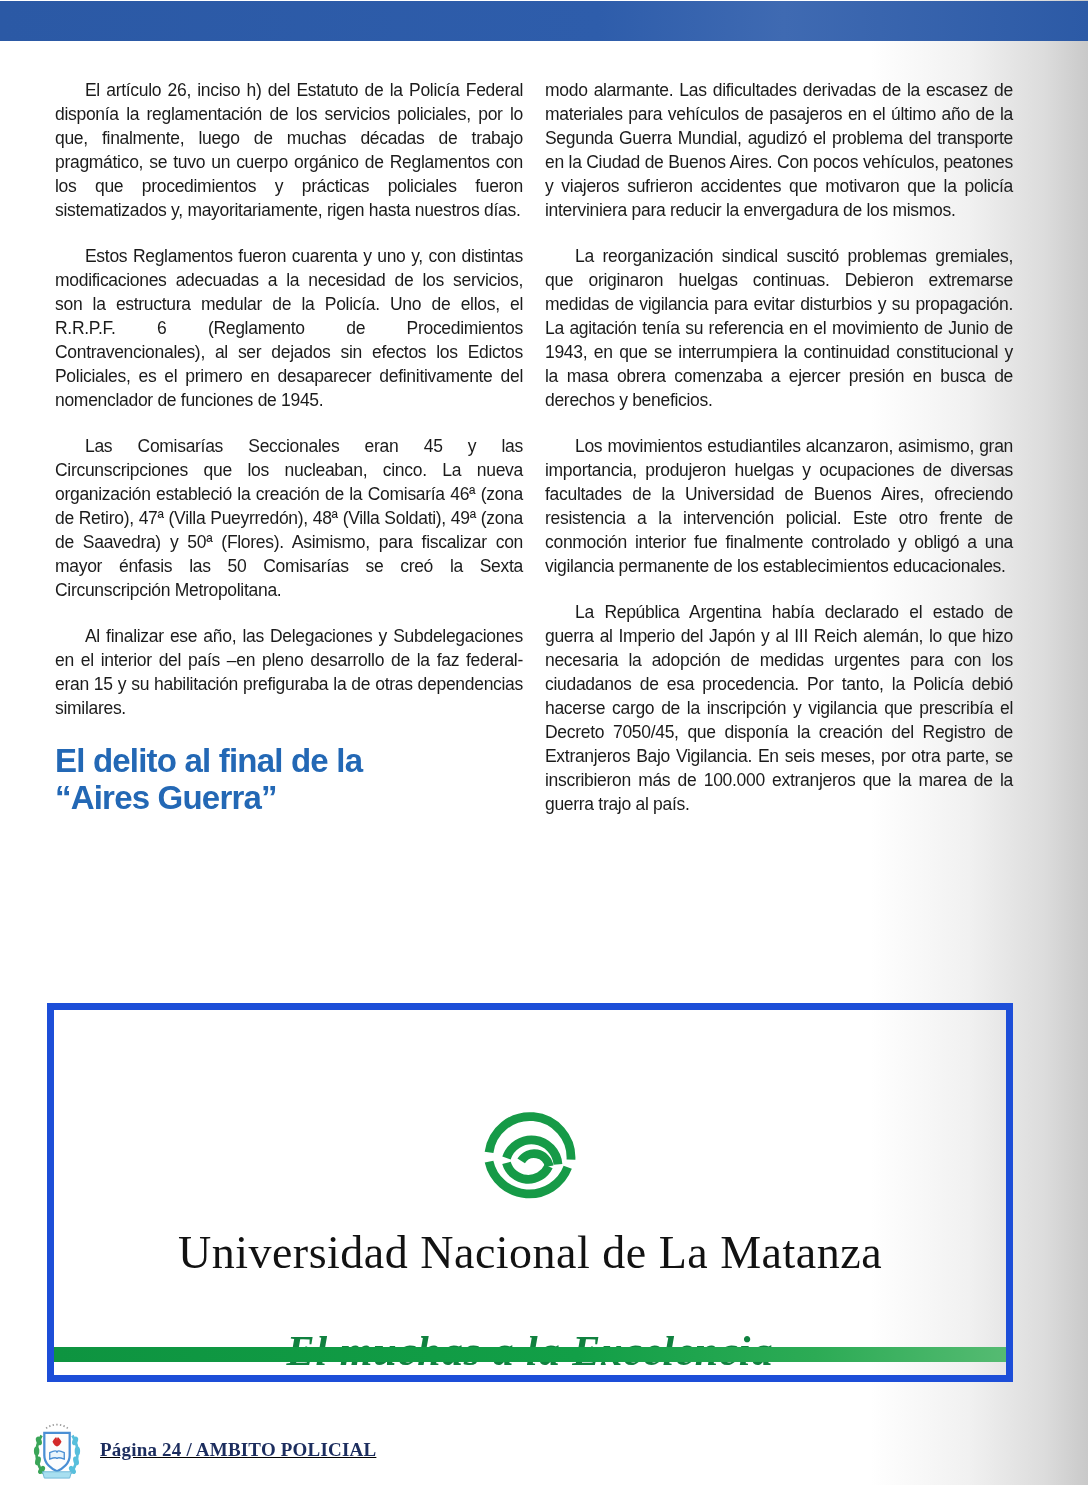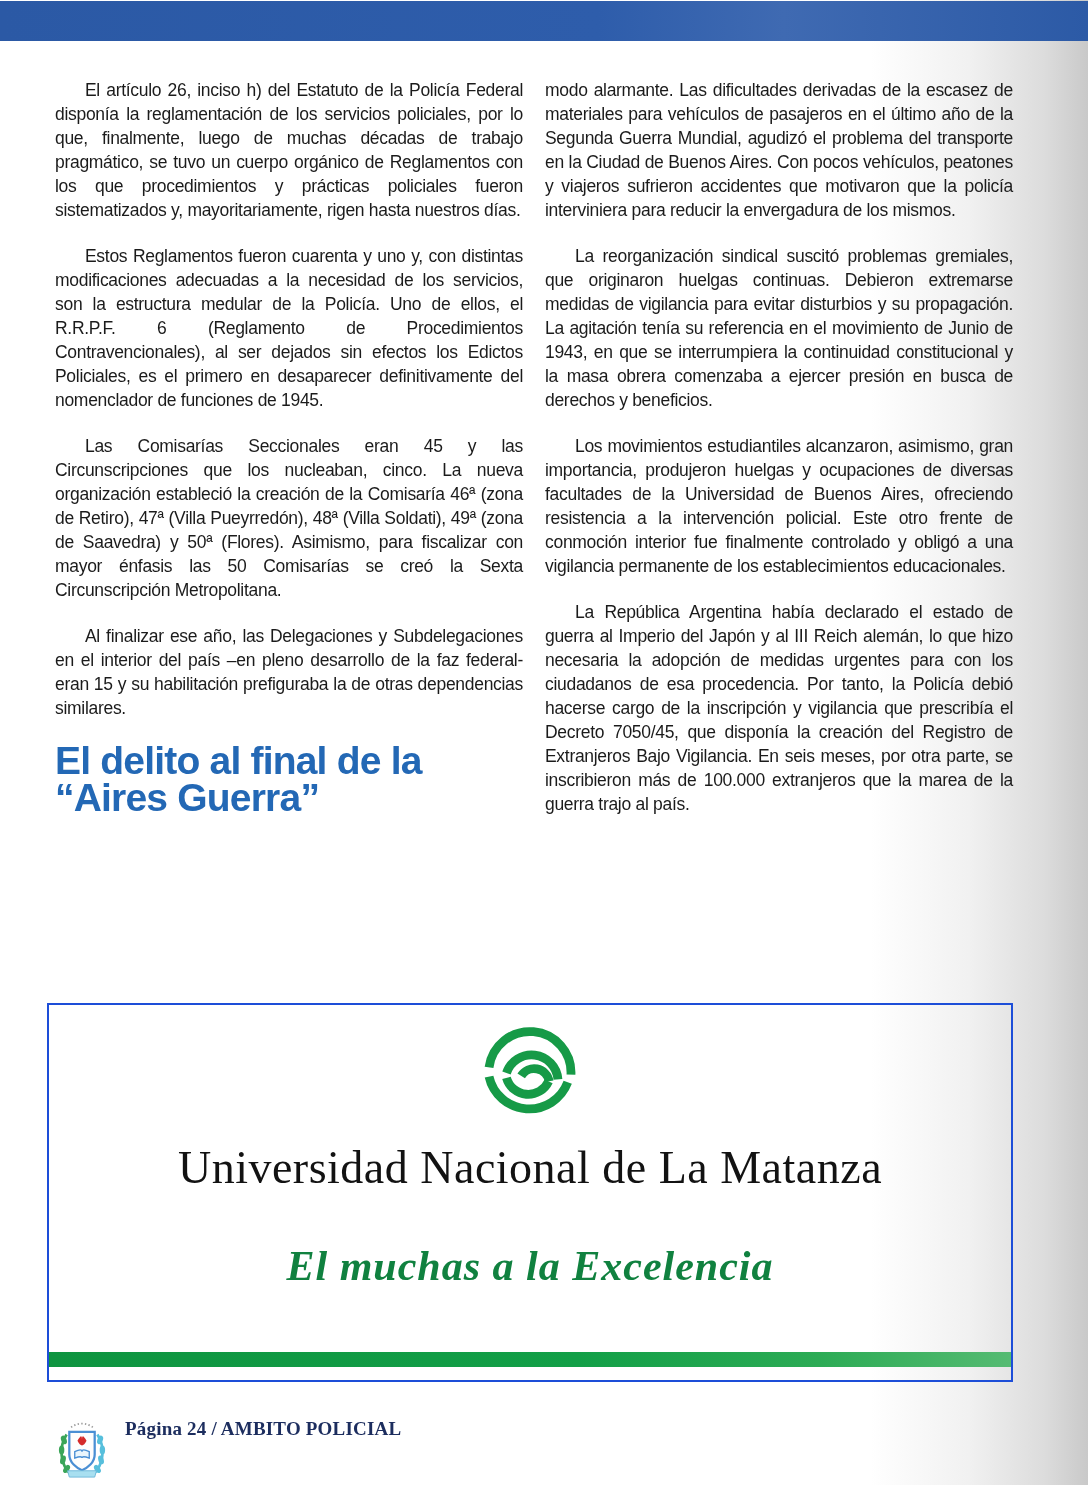--- a/index.html
+++ b/index.html
@@ -21,46 +21,46 @@
     margin:0 0 22px 0;
     font-size:17.5px;line-height:24px;letter-spacing:-0.3px;
     text-align:justify;text-indent:30px;
   }
   .col p.no-indent{text-indent:0;}
   .h1{
     font-size:34px;font-weight:bold;color:#2368b5;letter-spacing:-0.8px;
     line-height:36px;margin:0 0 20px 0;
   }
   .h2{
-    font-size:39px;font-weight:bold;color:#2368b5;letter-spacing:-0.8px;
+    font-size:33px;font-weight:bold;color:#2368b5;letter-spacing:-0.8px;
     line-height:37px;margin:8px 0 16px 0;
   }
   .ad-box{
     position:absolute;left:47px;top:1003px;width:966px;height:379px;
-    border:2px solid #1d4ed8;box-sizing:border-box;
-    display:flex;flex-direction:column;align-items:center;
+    border:7px solid #1d4ed8;box-sizing:border-box;
+    display:flex;flex-direction:column;align-items:center;justify-content:flex-end;
   }
   .ad-logo{margin-top:18px;width:98px;height:98px;}
   .ad-name{
     margin-top:20px;
     font-family:"Liberation Serif",serif;font-size:46px;color:#121212;
     letter-spacing:0.5px;white-space:nowrap;
   }
   .ad-slogan{
     margin-top:48px;
     font-family:"Liberation Serif",serif;font-style:italic;font-weight:600;
     font-size:42px;color:#10813f;letter-spacing:1px;white-space:nowrap;
   }
   .ad-green-bar{
     position:absolute;left:0;right:0;bottom:13px;height:15px;
     background:linear-gradient(90deg,#0e9440 0%,#129f47 55%,#2cab55 80%,#55bb72 100%);
   }
   .footer{
-    position:absolute;left:53px;top:1418px;height:64px;
-    display:flex;align-items:flex-start;gap:14px;
+    position:absolute;left:28px;top:1418px;height:64px;
+    display:flex;align-items:center;gap:14px;text-decoration:underline;
   }
   .footer-label{
     font-family:"Liberation Serif",serif;font-weight:bold;
     font-size:19px;color:#1c2d5e;letter-spacing:0.2px;
   }
 </style>
 </head>
 <body>
 
 <div class="top-bar"></div>

